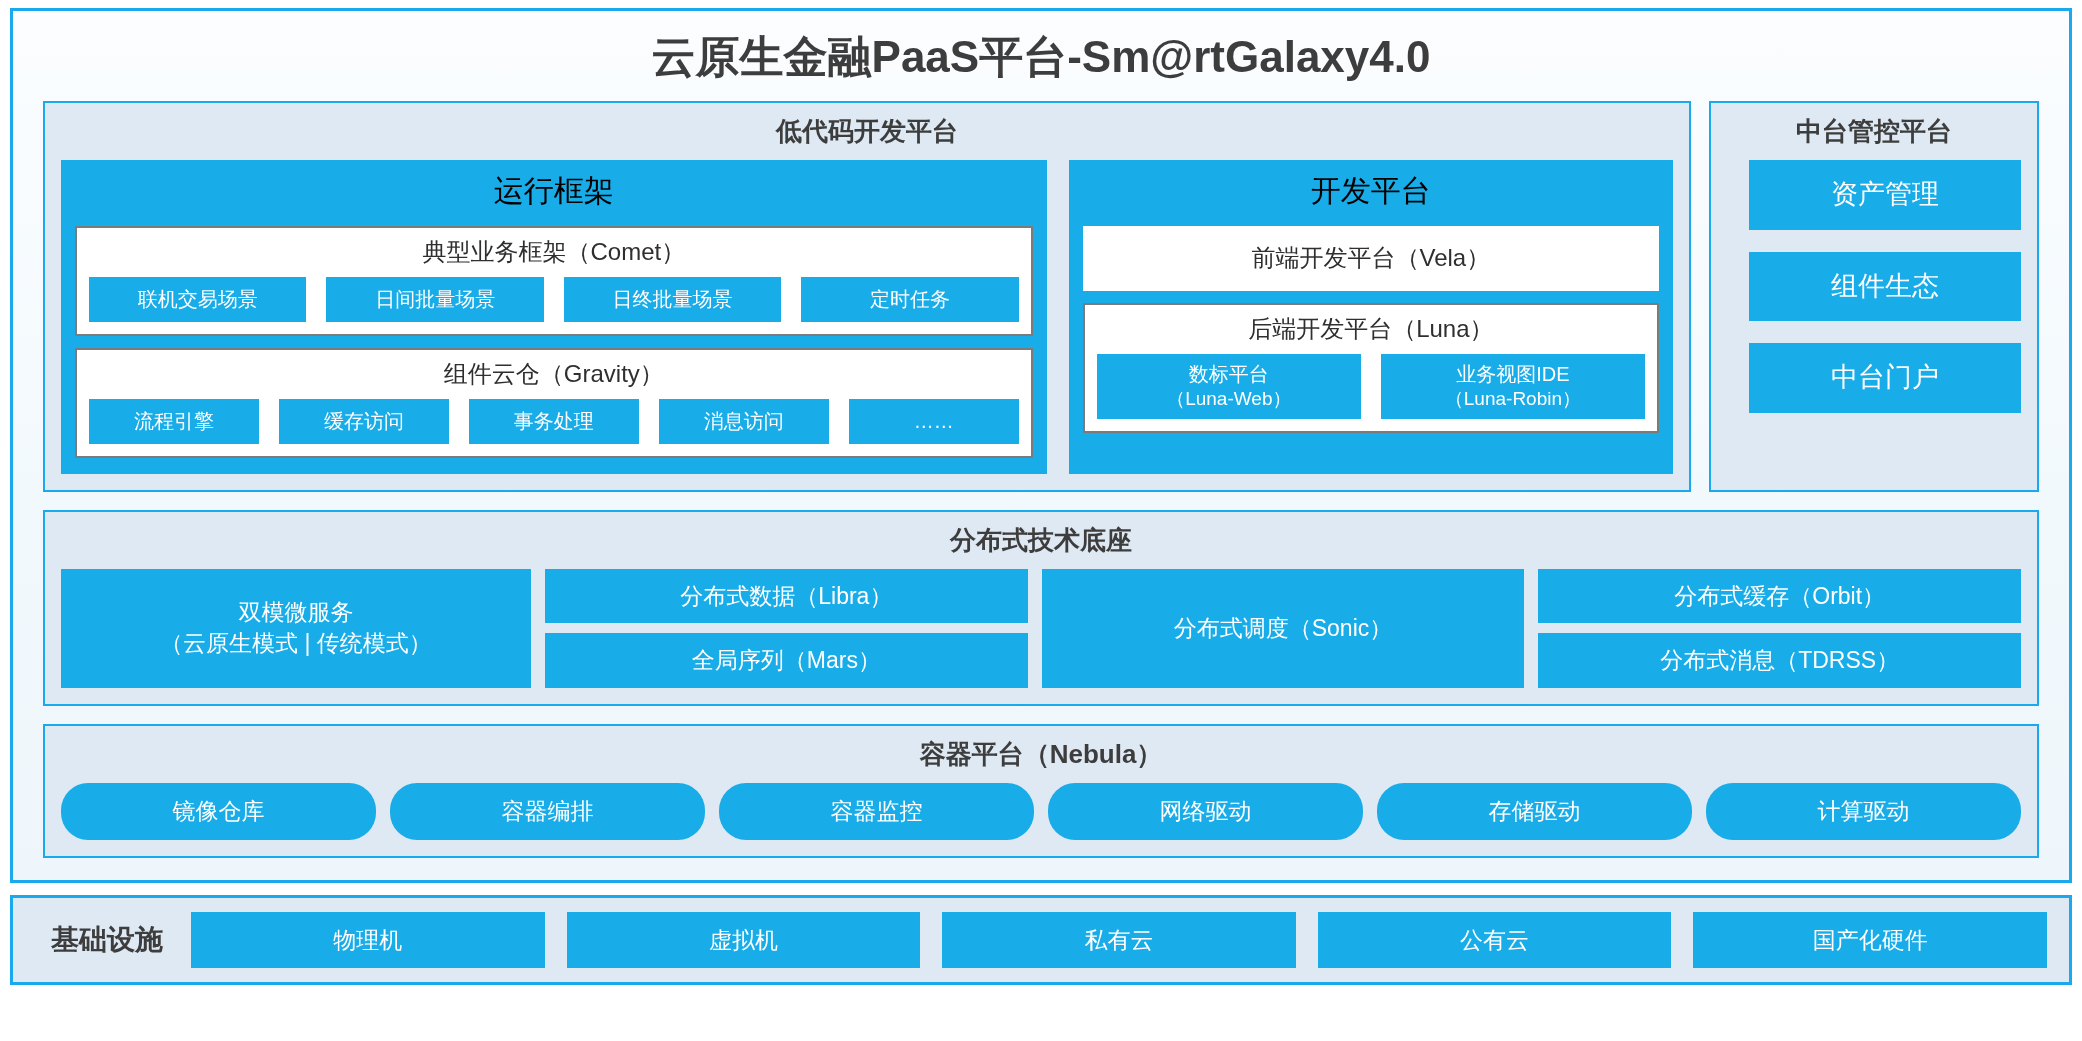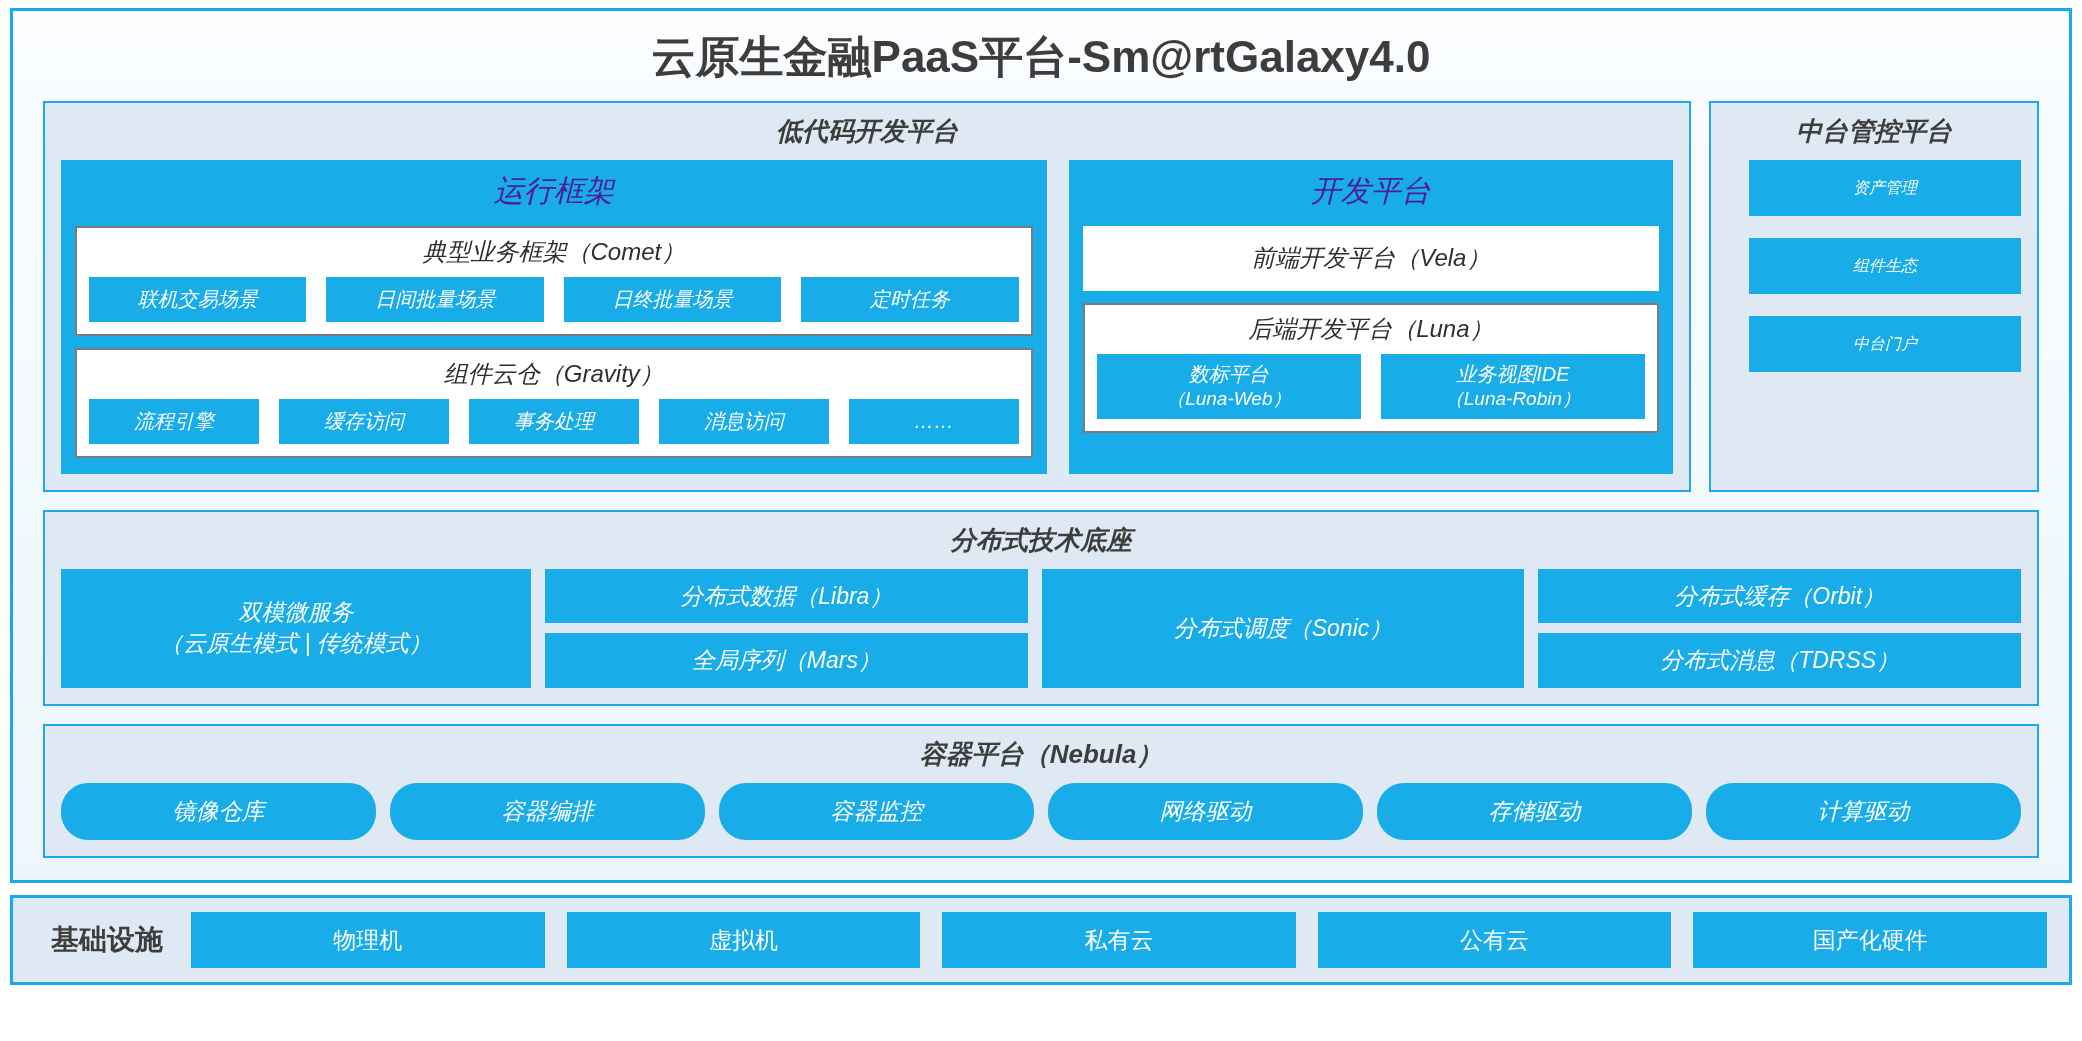--- a/index.html
+++ b/index.html
@@ -45,21 +45,20 @@
     padding: 22px 0 20px 0;
     line-height: 1.1;
   }
 
   
   .panel {
     box-sizing: border-box;
     border: 2px solid #19a9ec;
     background: #dfe9f3;
     padding: 14px 16px 16px 16px;
-    font-style: italic;
   }
   .panel-title {
     text-align: center;
     font-size: 26px;
     font-weight: bold;
     color: #3d3d3d;
     margin-bottom: 14px;
     line-height: 1.1;
   }
 
@@ -95,21 +94,21 @@
     display: flex;
     flex-direction: column;
     gap: 12px;
   }
   .bluecard.runtime { flex: 1 1 62%; }
   .bluecard.devplat { flex: 1 1 38%; }
 
   .bluecard-title {
     text-align: center;
     font-size: 30px;
-    color: #4c1d95;
+    color: #000000;
     font-weight: normal;
     line-height: 1.15;
     padding: 2px 0 6px 0;
   }
 
   
   .whitebox {
     background: #ffffff;
     border: 2px solid #7b7b7b;
     box-sizing: border-box;
@@ -161,21 +160,21 @@
   
   .midplat-chips {
     display: flex;
     flex-direction: column;
     gap: 22px;
     flex: 1 1 auto;
     justify-content: flex-start;
   }
   .midplat-chips .chip {
     flex: 0 0 auto;
-    font-size: 16px;
+    font-size: 27px;
     padding: 18px 10px;
     margin-left: 22px;
   }
 
   
   .tech-body {
     display: flex;
     gap: 14px;
     align-items: stretch;
   }

